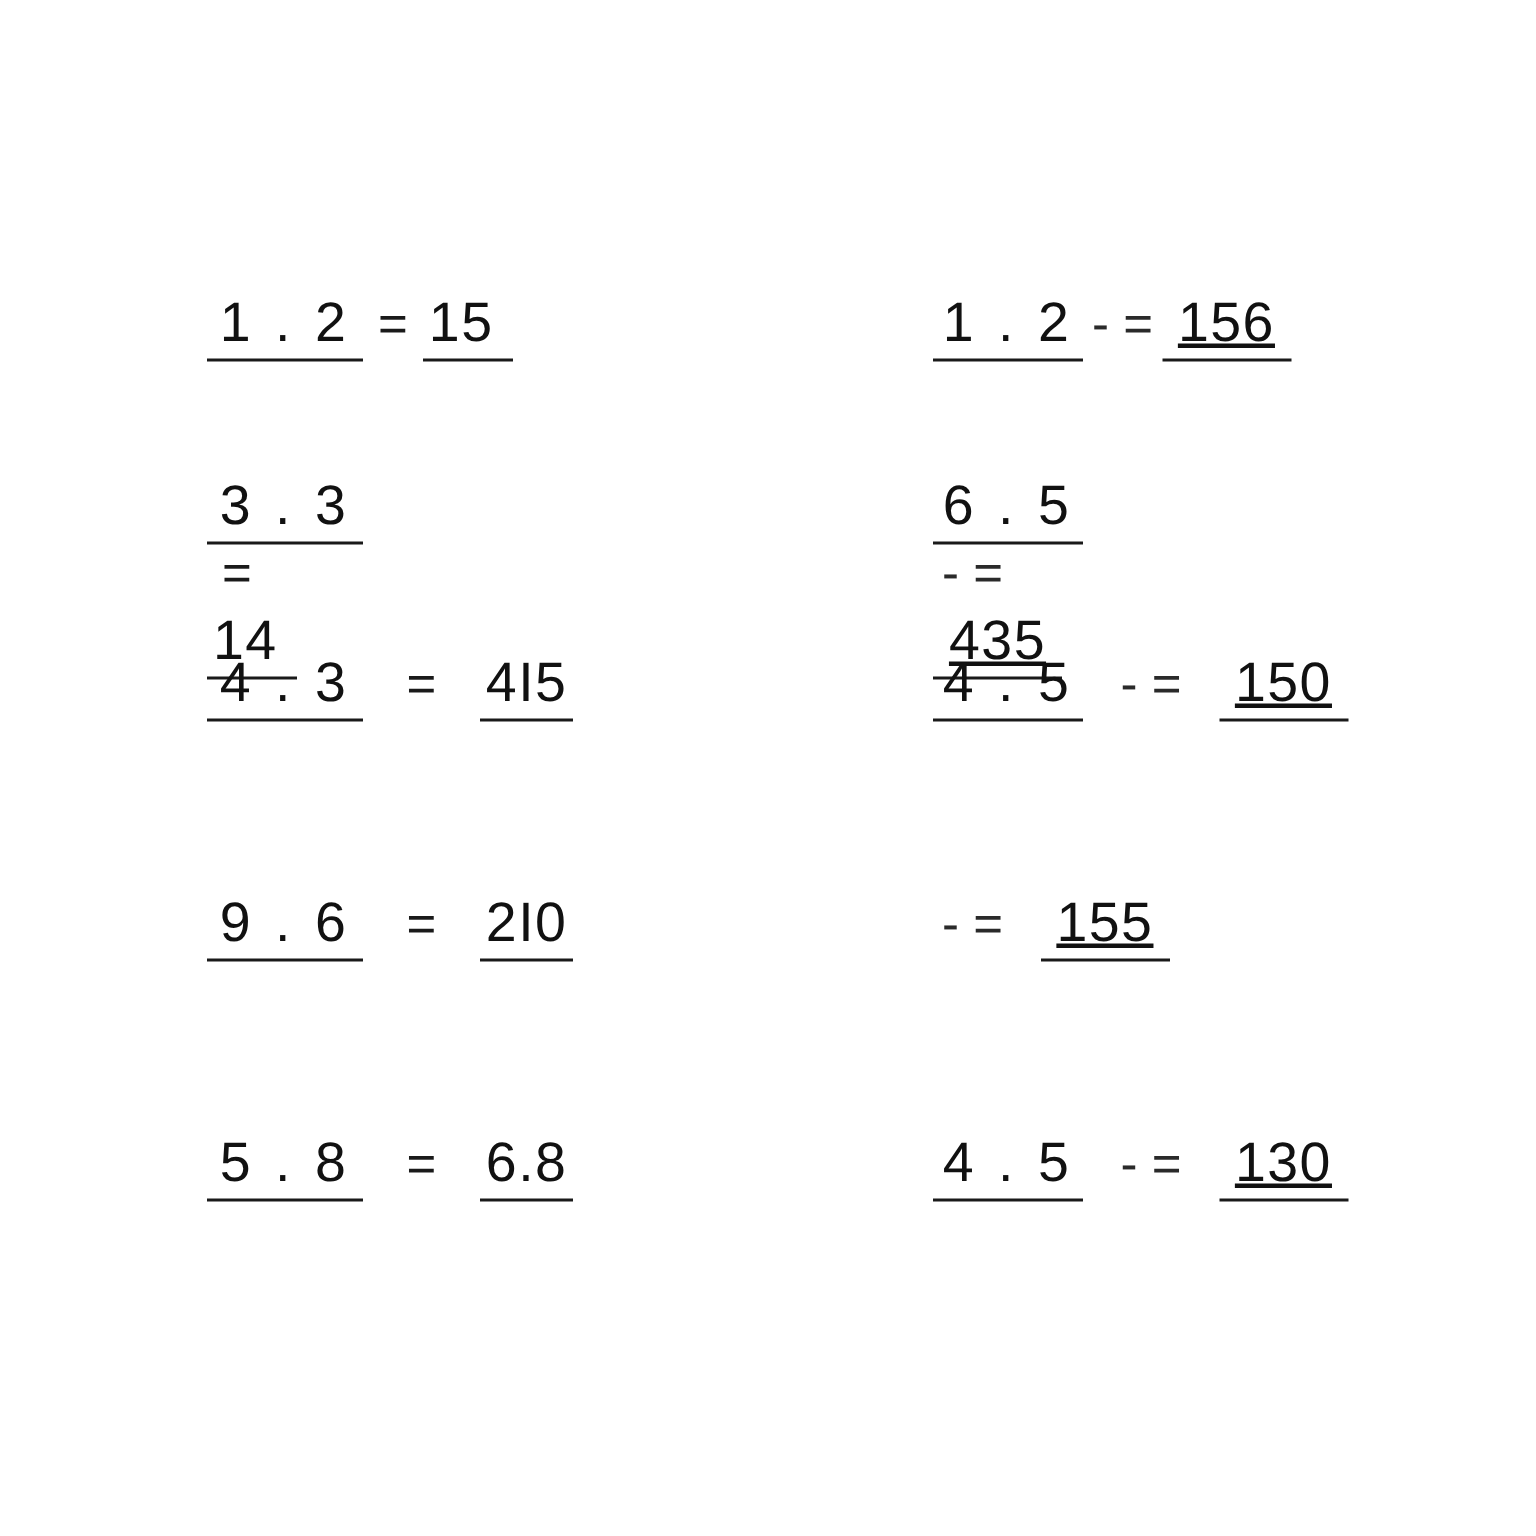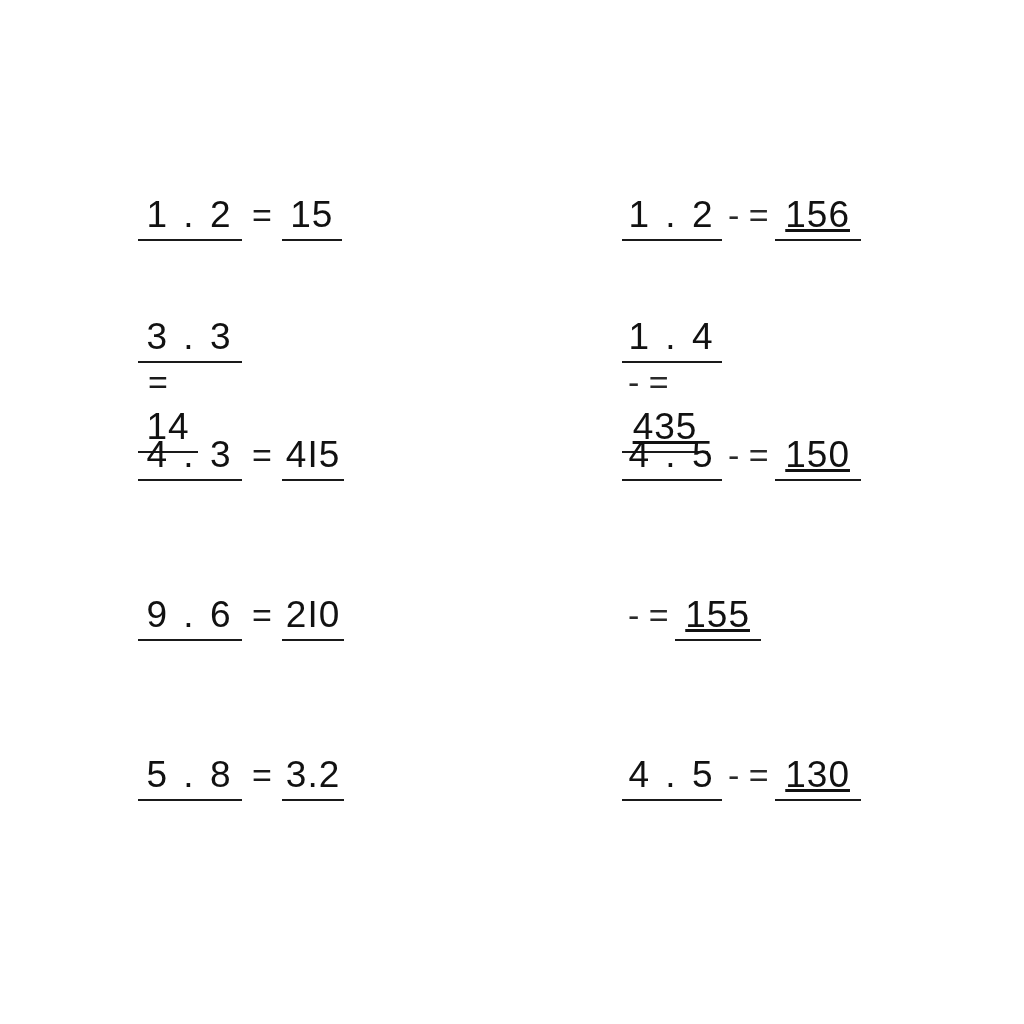--- a/index.html
+++ b/index.html
@@ -49,21 +49,21 @@
   }
 
   .row {
     display: flex;
     flex-direction: row;
     align-items: baseline;
     height: 122px;
   }
 
   .row.gap-small { height: 118px; flex-direction: column; }
-  .row.gap-large { height: 160px; }
+  .row.gap-large { height: 160px; gap: 19px; }
 
   .term {
     display: inline-block;
     border-bottom: 2px solid #1a1a1a;
     padding: 0 4px 6px 4px;
     font-size: 37px;
     letter-spacing: 3px;
     line-height: 1.0;
     white-space: nowrap;
   }
@@ -86,21 +86,21 @@
     border-bottom: 2px solid #1a1a1a;
     padding: 0 4px 6px 4px;
     font-size: 37px;
     letter-spacing: 1px;
     line-height: 1.0;
     white-space: nowrap;
   }
 
   
   .column.left .term { min-width: 96px; text-align: center; }
-  .column.left .result { min-width: 52px; text-align: center; }
+  .column.left .result { min-width: 52px; }
   .column.right .term { min-width: 92px; text-align: center; }
   .column.right .result { min-width: 78px; text-align: center; text-decoration: underline; }
 </style>
 </head>
 <body>
 
 <div class="sheet">
 
   <div class="columns">
 
@@ -126,35 +126,35 @@
 
       <div class="row gap-large">
         <span class="term">9 . 6</span>
         <span class="op">=</span>
         <span class="result">2I0</span>
       </div>
 
       <div class="row gap-large">
         <span class="term">5 . 8</span>
         <span class="op">=</span>
-        <span class="result">3.2</span>
+        <span class="result">6.8</span>
       </div>
 
     </div>
 
     <div class="column right">
 
       <div class="row">
         <span class="term">1 . 2</span>
         <span class="op minus">- =</span>
         <span class="result">156</span>
       </div>
 
       <div class="row gap-small">
-        <span class="term">1 . 4</span>
+        <span class="term">6 . 5</span>
         <span class="op minus">- =</span>
         <span class="result">435</span>
       </div>
 
       <div class="row gap-large">
         <span class="term">4 . 5</span>
         <span class="op minus">- =</span>
         <span class="result">150</span>
       </div>
 

